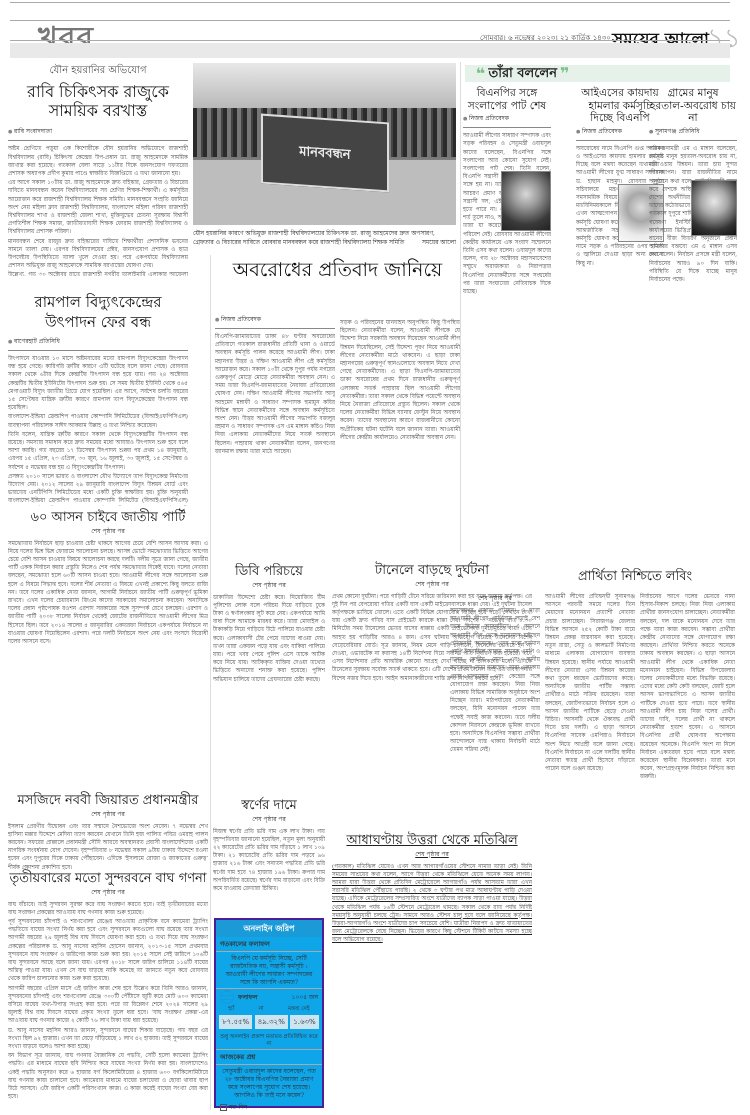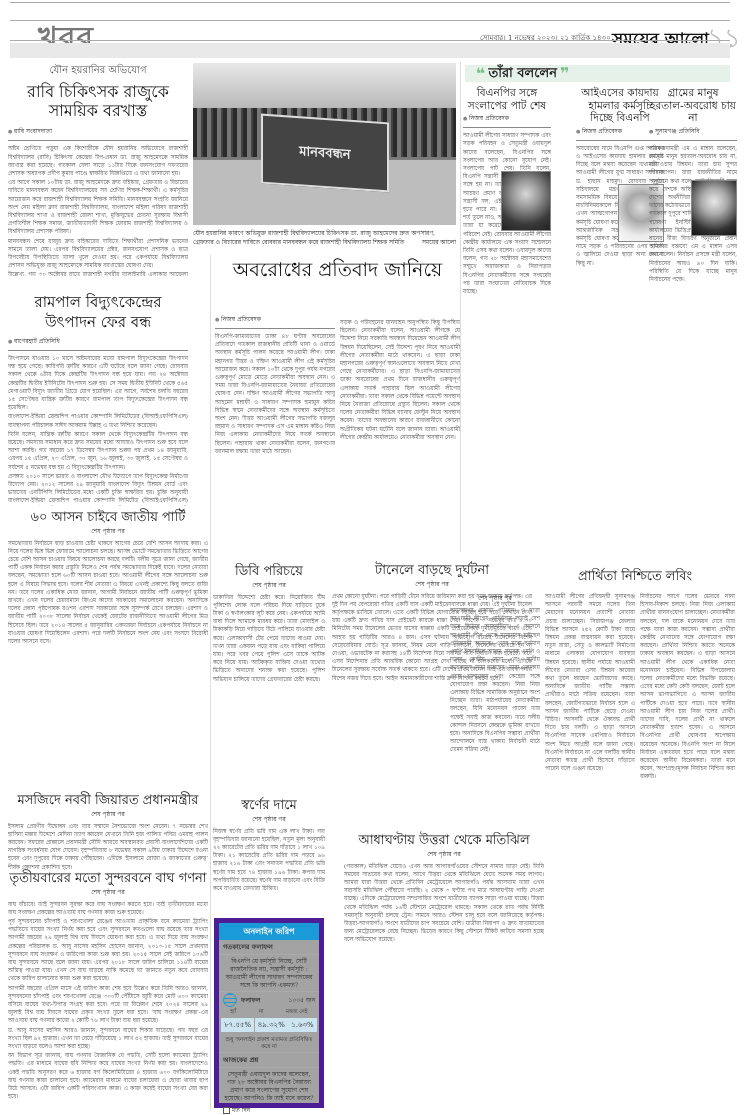--- a/index.html
+++ b/index.html
@@ -18,36 +18,36 @@
   .byline::before { content: "● "; color: #888; font-size: 5px; }
   .body { font-size: 5.6px; line-height: 8.2px; color: #555; text-align: justify; overflow: hidden; }
   .body p { margin-bottom: 1px; }
   .cont { font-size: 6px; text-align: center; color: #333; margin: 1px 0 2px; }
   .photo { background: linear-gradient(180deg,#cfcfcf 0%,#9c9c9c 35%,#6c6c6c 55%,#b8b8b8 75%,#d6d6d6 100%); position: absolute; overflow: hidden; }
   .banner { position: absolute; background: #444; border: 2px solid #ddd; color: #eee; font-family: "DejaVu Sans", sans-serif; font-size: 13px; font-weight: bold; display:flex; align-items:center; justify-content:center; }
   .caption { font-size: 6px; color: #333; line-height: 9px; }
   .said-bar { background: #e6f1ea; font-family: "DejaVu Sans", sans-serif; font-size: 13px; font-weight: bold; color: #222; padding-left: 8px; display: flex; align-items: center; }
   .quote-mark { color: #7ec08a; font-size: 16px; margin: 0 3px; }
   .portrait { position: absolute; background: radial-gradient(circle at 50% 38%, #d8d8d8 0%, #9a9a9a 30%, #3a3a3a 70%, #222 100%); border: 1px solid #888; }
-  .poll { position: absolute; border: 5px solid #4c1d95; background: #a3a3a3; font-size: 6px; color: #333; }
+  .poll { position: absolute; border: 2px solid #4c1d95; background: #0ea5e9; font-size: 6px; color: #333; }
   .poll-head { background: #1a9ad6; color: #fff; font-size: 8px; text-align: center; padding: 2px 0; font-weight: bold; }
   .poll-sub { font-weight: bold; font-size: 6.5px; padding: 2px 4px 1px; border-bottom: 1px solid #aaa; }
   .poll-q { padding: 2px 4px; text-align: center; line-height: 8px; }
   .pct-row { display: flex; justify-content: space-around; padding: 2px 2px; }
   .pct { background: #cde4f1; padding: 1px 3px; font-size: 7px; }
   .social { font-size: 6px; padding: 1px 4px; color: #333; }
   .icon-box { display:inline-block; width:7px; height:7px; vertical-align: middle; margin-right: 2px; }
 </style>
 </head>
 <body>
 
 <div class="rule" style="left:10px; top:2px; width:720px; background:#aaa;"></div>
 <div class="rule" style="left:10px; top:20px; width:720px; background:#aaa;"></div>
 <div class="abs masthead-word" style="left:38px; top:14px;">খবর</div>
-<div class="abs dateline" style="left:480px; top:32px;">সোমবার। 1 নভেম্বর ২০২৩। ২১ কার্তিক ১৪৩০</div>
+<div class="abs dateline" style="left:480px; top:32px;">সোমবার। ৬ নভেম্বর ২০২৩। ২১ কার্তিক ১৪৩০</div>
 <div class="abs brand" style="left:612px; top:26px;">সময়ের আলো</div>
 <div class="abs pageno" style="left:707px; top:18px;text-align:center;">১১</div>
 <div class="rule" style="left:10px; top:40px; width:720px; background:#aaa;"></div>
 <div class="abs greybar" style="left:10px; top:43px; width:720px; height:15px;"></div>
 
 <div class="abs" style="left:8px; top:62px; width:180px;">
   <div class="kicker">যৌন হয়রানির অভিযোগ</div>
   <div class="h1" style="font-size:16px; margin-top:3px;">
     <div>রাবি চিকিৎসক রাজুকে</div>
     <div>সাময়িক বরখাস্ত</div>
@@ -190,21 +190,21 @@
   <div class="social"><span class="icon-box" style="background:#1a5fb4;"></span><span>shomoyeralo</span></div>
 
 </div>
 
 <div class="abs" style="left:332px; top:562px; width:200px;">
   <div class="h1" style="font-size:13px;">টানেলে বাড়ছে দুর্ঘটনা</div>
   <div class="cont">শেষ পৃষ্ঠার পর</div>
   <div class="body" style="height:232px;">প্রথম কোনো দুর্ঘটনা। পরে গাড়িটি টেনে সরিয়ে জরিমানা করা হয় বলে জানায় কর্তৃপক্ষ। এর দুই দিন পর বেপরোয়া গতির একটি বাস একটি মাইক্রোবাসকে ধাক্কা দেয়। এই দুর্ঘটনা টানেল কর্তৃপক্ষকে ভাবিয়ে তোলে। এতে একটি বিভিন্ন যোগাযোগ বিচ্ছিন্ন হয়ে পড়ে। সেখানে দেখা যায় একটি দ্রুত গতির বাস প্রাইভেট কারকে ধাক্কা দেয়। সর্বশেষ ৩ নভেম্বর রাত ৮.৩০ মিনিটের সময় টানেলের ভেতর বাসের ধাক্কায় একটি প্রাইভেটকার দুমড়েমুচড়ে যায়। এতে আহত হয় গাড়িটির আরও ৪ জন। এসব ঘটনায় অভিযোগ রয়েছে টানেলের বিশেষ বেড়েবেরিয়ার বোর্ড। সূত্র জানায়, নিয়ম মেনে গাড়ি চালানো, টানেলের ভেতরে হর্ন না দেওয়া, ওভারটেক না করাসহ ১৪টি নির্দেশনা দিয়ে সর্বনিম্ন গতি নির্ধারণ করা হয়েছে। তবে এসব নির্দেশনার প্রতি আন্তরিক কোনো আগ্রহ দেখা যাচ্ছে না চালকদের মধ্যে। এদিকে টানেলের সুরক্ষায় সর্বোচ্চ সতর্ক থাকতে হবে। এটি দেশের প্রথম টানেল তাই এর ব্যবস্থাপনায় বিশেষ নজর দিতে হবে। আইন অমান্যকারীদের শাস্তি দ্রুত নিশ্চিত করতে হবে।</div>
 </div>
 
-<div class="abs" style="left:344px; top:832px; width:200px;">
+<div class="abs" style="left:332px; top:832px; width:200px;text-decoration:underline;">
   <div class="h1" style="font-size:13px;">আধাঘণ্টায় উত্তরা থেকে মতিঝিল</div>
   <div class="cont">শেষ পৃষ্ঠার পর</div>
   <div class="body" style="height:252px;">(গতকাল) মতিঝিল যেতেও এখন আর আগারগাঁওয়ের স্টেশনে নামার তাড়া নেই। তিনি সময়ের সাশ্রয়ের কথা বলেন, আগে উত্তরা থেকে মতিঝিলে যেতে অনেক সময় লাগত। আমরা যারা উত্তরা থেকে প্রতিদিন মেট্রোরেলে আগারগাঁও পর্যন্ত আসতাম তারা এখন সরাসরি মতিঝিল পৌঁছাতে পারছি। ২ থেকে ৩ ঘণ্টার পথ মাত্র আধাঘণ্টায় পাড়ি দেওয়া যাচ্ছে। এদিকে মেট্রোরেলের সম্প্রসারিত অংশে যাত্রীদের ব্যাপক সাড়া পাওয়া যাচ্ছে। উত্তরা থেকে মতিঝিল পর্যন্ত ১৬টি স্টেশনে মেট্রোরেল থামছে। সকাল থেকে রাত পর্যন্ত নির্দিষ্ট সময়সূচি অনুযায়ী চলছে ট্রেন। সামনে আরও স্টেশন চালু হবে বলে জানিয়েছে কর্তৃপক্ষ। উত্তরা-আগারগাঁও অংশে যাত্রীদের চাপ সবচেয়ে বেশি। যাত্রীরা নিরাপদ ও দ্রুত যাতায়াতের জন্য মেট্রোরেলকে বেছে নিচ্ছেন। ভিড়ের কারণে কিছু স্টেশনে টিকিট কাটতে সমস্যা হচ্ছে বলে অভিযোগ রয়েছে।</div>
 </div>
 
 <div class="abs h1" style="left:540px; top:568px; width:190px; font-size:13px;">প্রার্থিতা নিশ্চিতে লবিং</div>
 <div class="abs" style="left:450px; top:592px; width:90px;">
   <div class="cont">শেষ পৃষ্ঠার পর</div>
   <div class="body" style="height:510px;">অনুসরণের প্রাধান্য পাচ্ছেন। এ ছাড়া আওয়ামী লীগের প্রার্থিতার লড়াই বেশ জমে উঠেছে আসনটিতে। এ আসনে আওয়ামী লীগ থেকে মনোনয়ন চাইছেন প্রতিদ্বন্দ্বী অনেকে। এদের মধ্যে বর্তমান এমপি ইসরাফিল আলম, সাবেক এমপি ও দলের কেন্দ্রীয় নেতা এবং স্থানীয় কয়েকজন নেতা রয়েছেন। তারা এলাকায় প্রচার চালাচ্ছেন এবং কেন্দ্রের সঙ্গে যোগাযোগ রক্ষা করছেন। নিজ নিজ এলাকায় বিভিন্ন সামাজিক অনুষ্ঠানে অংশ নিচ্ছেন তারা। মাঠপর্যায়ের নেতাকর্মীরা বলছেন, যিনি মনোনয়ন পাবেন তার পক্ষেই সবাই কাজ করবেন। তবে দলীয় কোন্দল নিরসনে কেন্দ্রকে ভূমিকা রাখতে হবে। অন্যদিকে বিএনপির সম্ভাব্য প্রার্থীরা আন্দোলনে ব্যস্ত থাকায় নির্বাচনী মাঠে তেমন সক্রিয় নেই।</div>
 </div>

